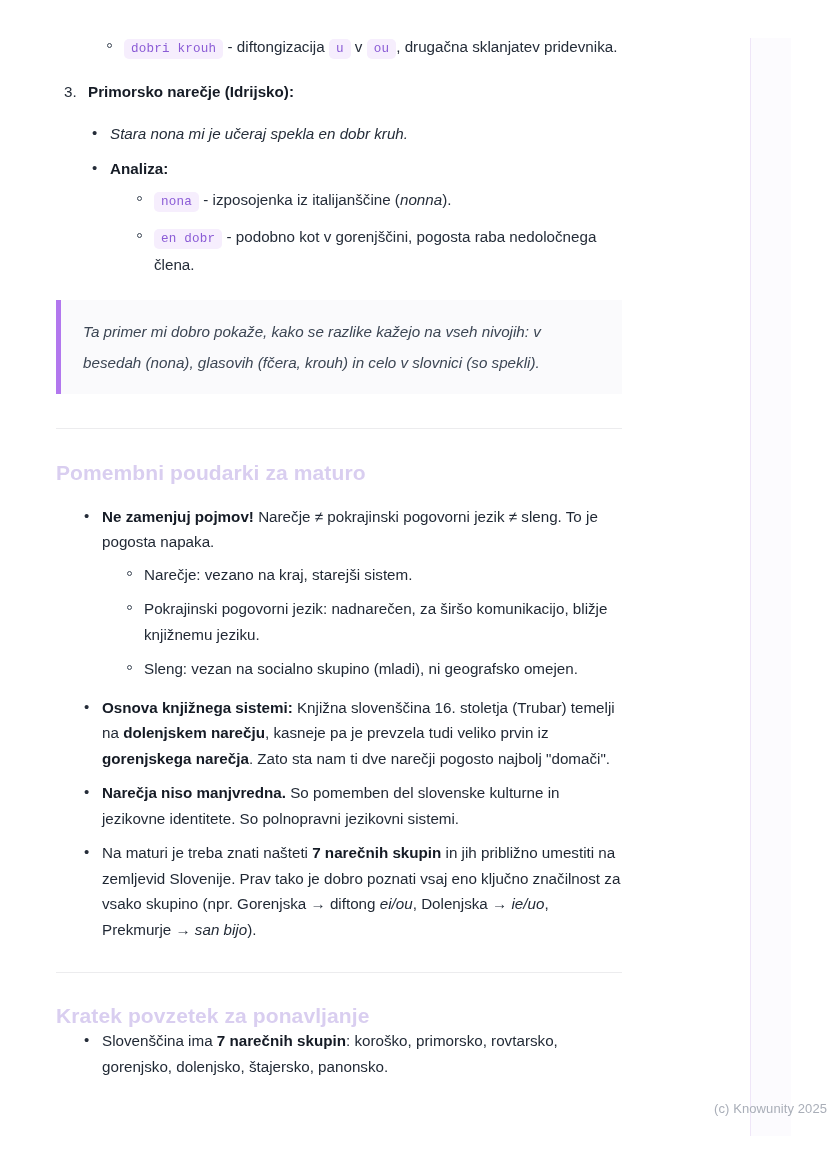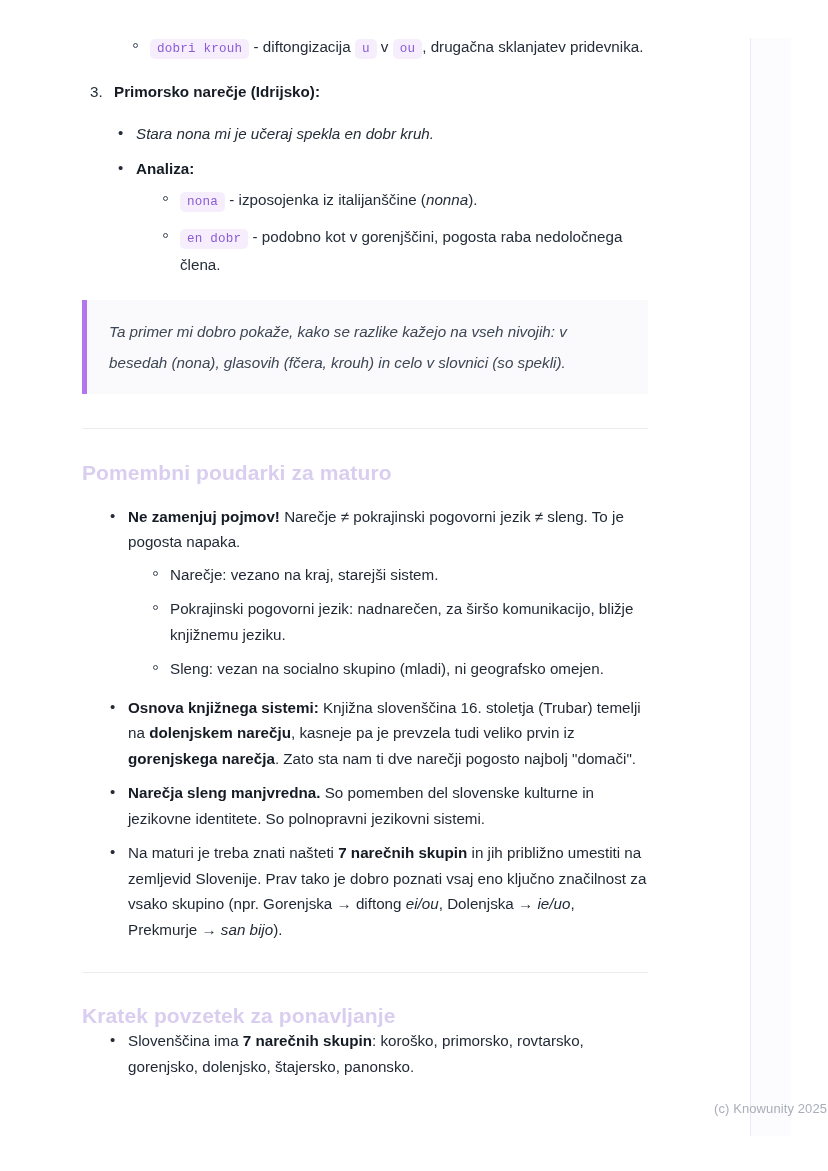--- a/index.html
+++ b/index.html
@@ -16,21 +16,21 @@
     overflow: hidden;
   }
   .page {
     position: relative;
     width: 828px;
     height: 1171px;
     box-sizing: border-box;
   }
   .content {
     position: absolute;
-    left: 82px;
+    left: 56px;
     top: 0px;
     width: 566px;
   }
 
   
   .right-rule {
     position: absolute;
     left: 750px;
     top: 38px;
     width: 1px;
@@ -254,21 +254,21 @@
           <li>Pokrajinski pogovorni jezik: nadnarečen, za širšo komunikacijo, bližje knjižnemu jeziku.</li>
           <li>Sleng: vezan na socialno skupino (mladi), ni geografsko omejen.</li>
         </ul>
       </li>
 
       <li style="margin-top:13px;">
         <b>Osnova knjižnega sistemi:</b><span> Knjižna slovenščina 16. stoletja (Trubar) temelji na </span><b>dolenjskem narečju</b><span>, kasneje pa je prevzela tudi veliko prvin iz </span><b>gorenjskega narečja</b><span>. Zato sta nam ti dve narečji pogosto najbolj "domači".</span>
       </li>
 
       <li>
-        <b>Narečja sleng manjvredna.</b><span> So pomemben del slovenske kulturne in jezikovne identitete. So polnopravni jezikovni sistemi.</span>
+        <b>Narečja niso manjvredna.</b><span> So pomemben del slovenske kulturne in jezikovne identitete. So polnopravni jezikovni sistemi.</span>
       </li>
 
       <li>
         <span>Na maturi je treba znati našteti </span><b>7 narečnih skupin</b><span> in jih približno umestiti na zemljevid Slovenije. Prav tako je dobro poznati vsaj eno ključno značilnost za vsako skupino (npr. Gorenjska → diftong </span><i>ei/ou</i><span>, Dolenjska → </span><i>ie/uo</i><span>, Prekmurje → </span><i>san bijo</i><span>).</span>
       </li>
     </ul>
 
     <hr class="sep" style="margin-top:30px;">
 
     <h2 class="section" style="margin-top:31px;">Kratek povzetek za ponavljanje</h2>

